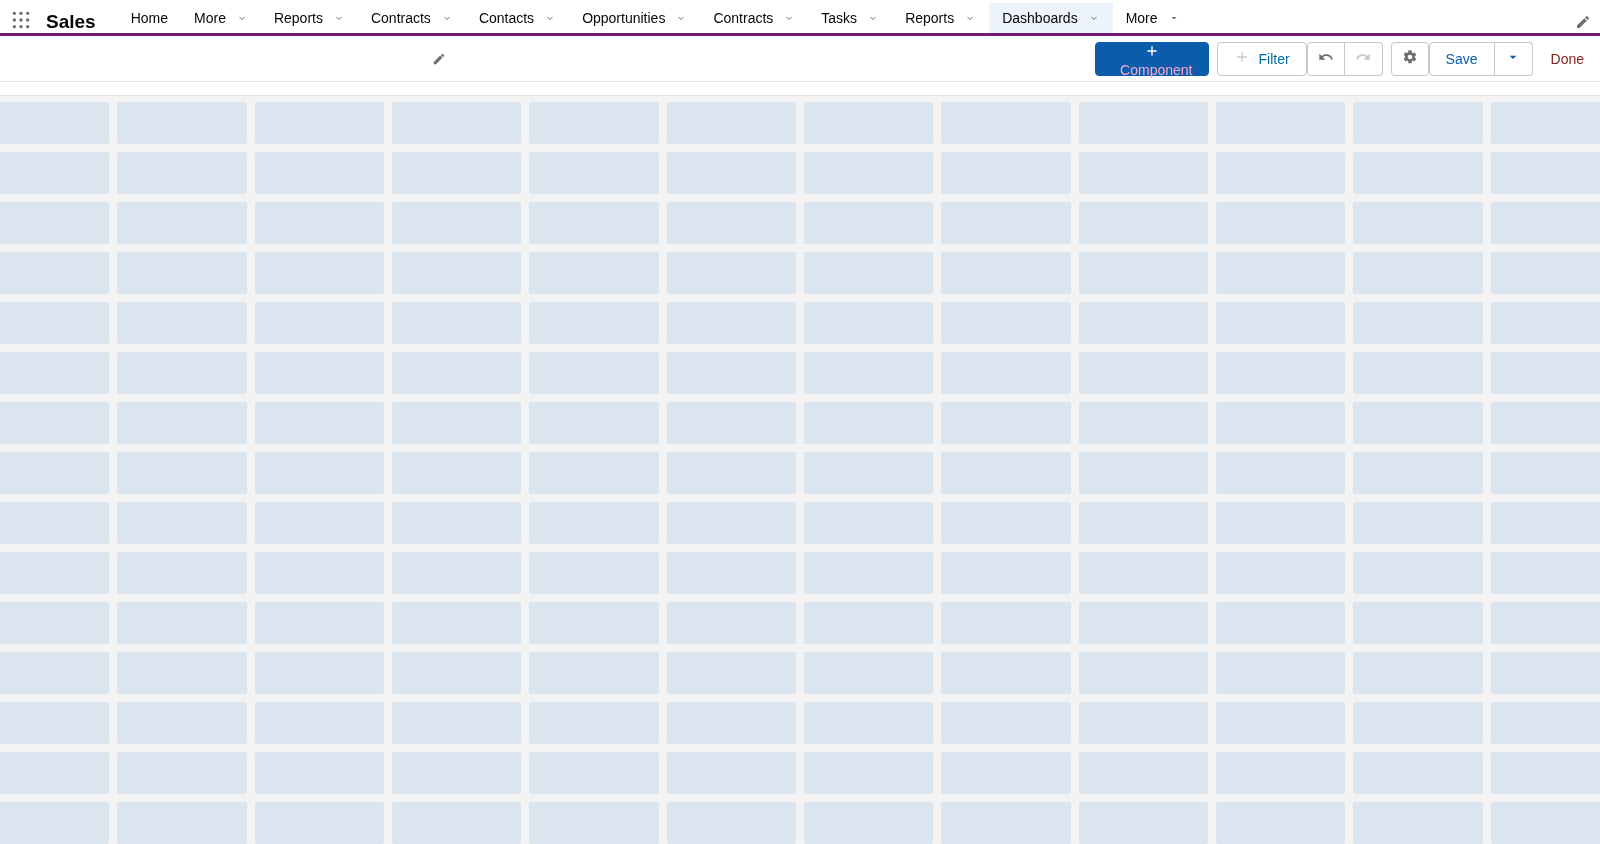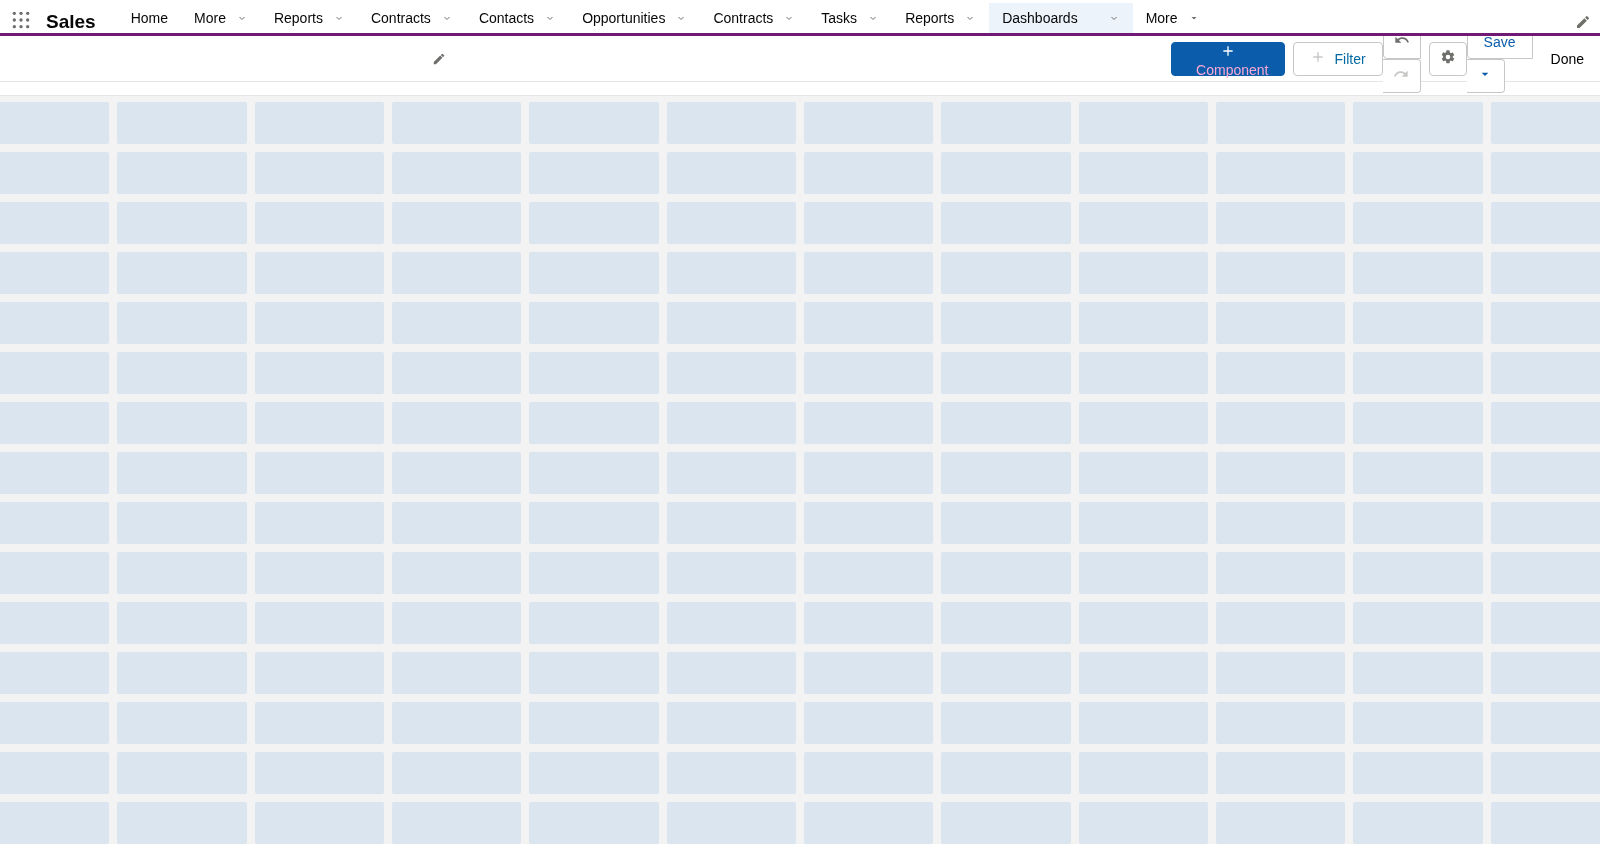--- a/index.html
+++ b/index.html
@@ -42,21 +42,20 @@
     font-size: 14px;
     cursor: pointer;
     position: relative;
     color: #080707;
     white-space: nowrap;
   }
   .nav-tab .chev { margin-left: 10px; display:flex; align-items:center; }
   .nav-tab .chev svg { width:12px; height:12px; fill:#706e6b; }
   .nav-tab.active {
     background: #edf3fb;
-    gap: 20px;
   }
   .nav-spacer { flex: 1; }
   .nav-edit {
     width: 34px; display:flex; align-items:center; justify-content:center;
     cursor:pointer;
   }
   .nav-edit svg { width:16px; height:16px; fill:#706e6b; }
 
   
   .builder-toolbar {
@@ -106,27 +105,27 @@
   .btn svg { width:16px; height:16px; fill:currentColor; }
   .btn.primary {
     background:#0b5cab; border-color:#0b5cab; color:#f9a8d4;flex-direction:column;
   }
   .btn.primary svg { fill:#ffffff; }
   .btn.disabled { color:#0369a1; cursor:default; }
   .btn.disabled svg { fill:#c9c7c5; }
   .btn .lbl { margin-left:8px; }
   .btn.neutral-icon { color:#706e6b; }
 
-  .btn-group { display:inline-flex; margin-left:0;flex-direction:column; }
+  .btn-group { display:inline-flex; margin-left:0; }
   .btn-group .btn { margin-left:0; border-radius:0; }
   .btn-group .btn:first-child { border-top-left-radius:4px; border-bottom-left-radius:4px; }
   .btn-group .btn:last-child  { border-top-right-radius:4px; border-bottom-right-radius:4px; border-left:none; }
 
   .done-link {
-    color:#000000; font-size:14px; margin-left:18px; margin-right:6px; cursor:pointer;
+    color:#7f1d1d; font-size:14px; margin-left:18px; margin-right:6px; cursor:pointer;
   }
 
   
   .canvas-wrap {
     position:absolute;
     top: 95px; left:0; right:0; bottom:0;
     overflow:hidden;
     background:#f3f3f3;
     border-top: 1px solid #e5e5e5;
   }

